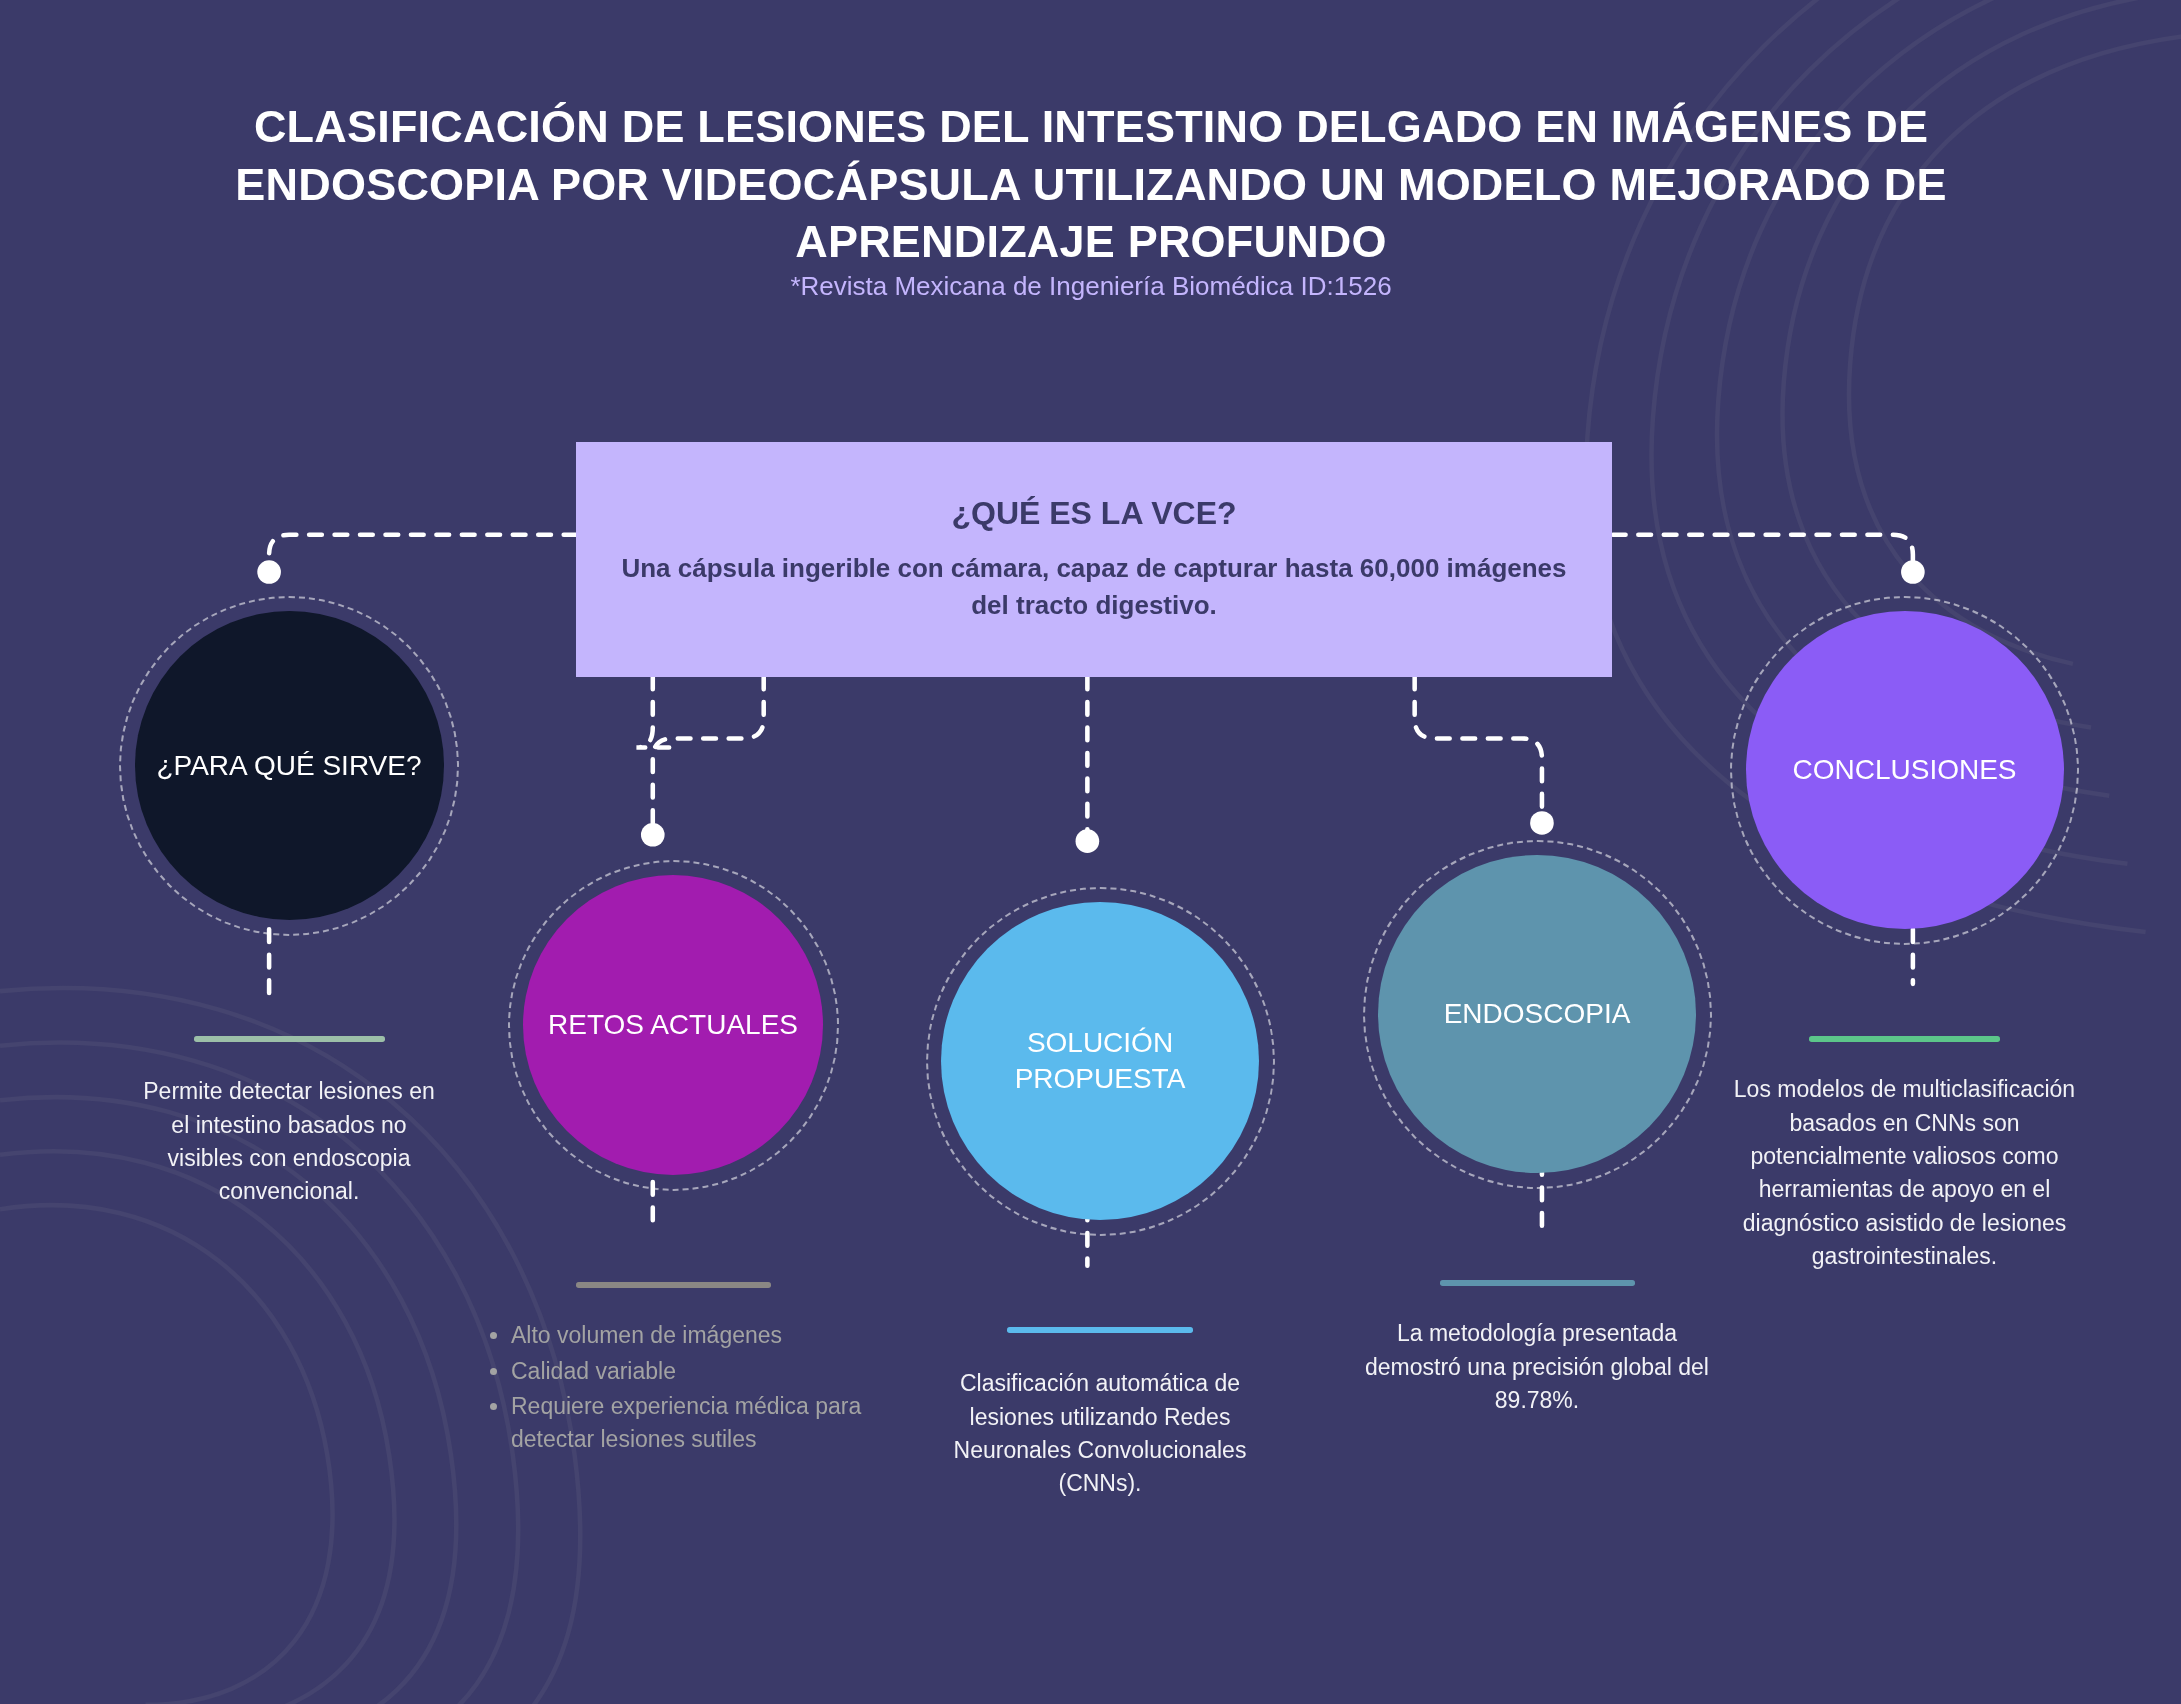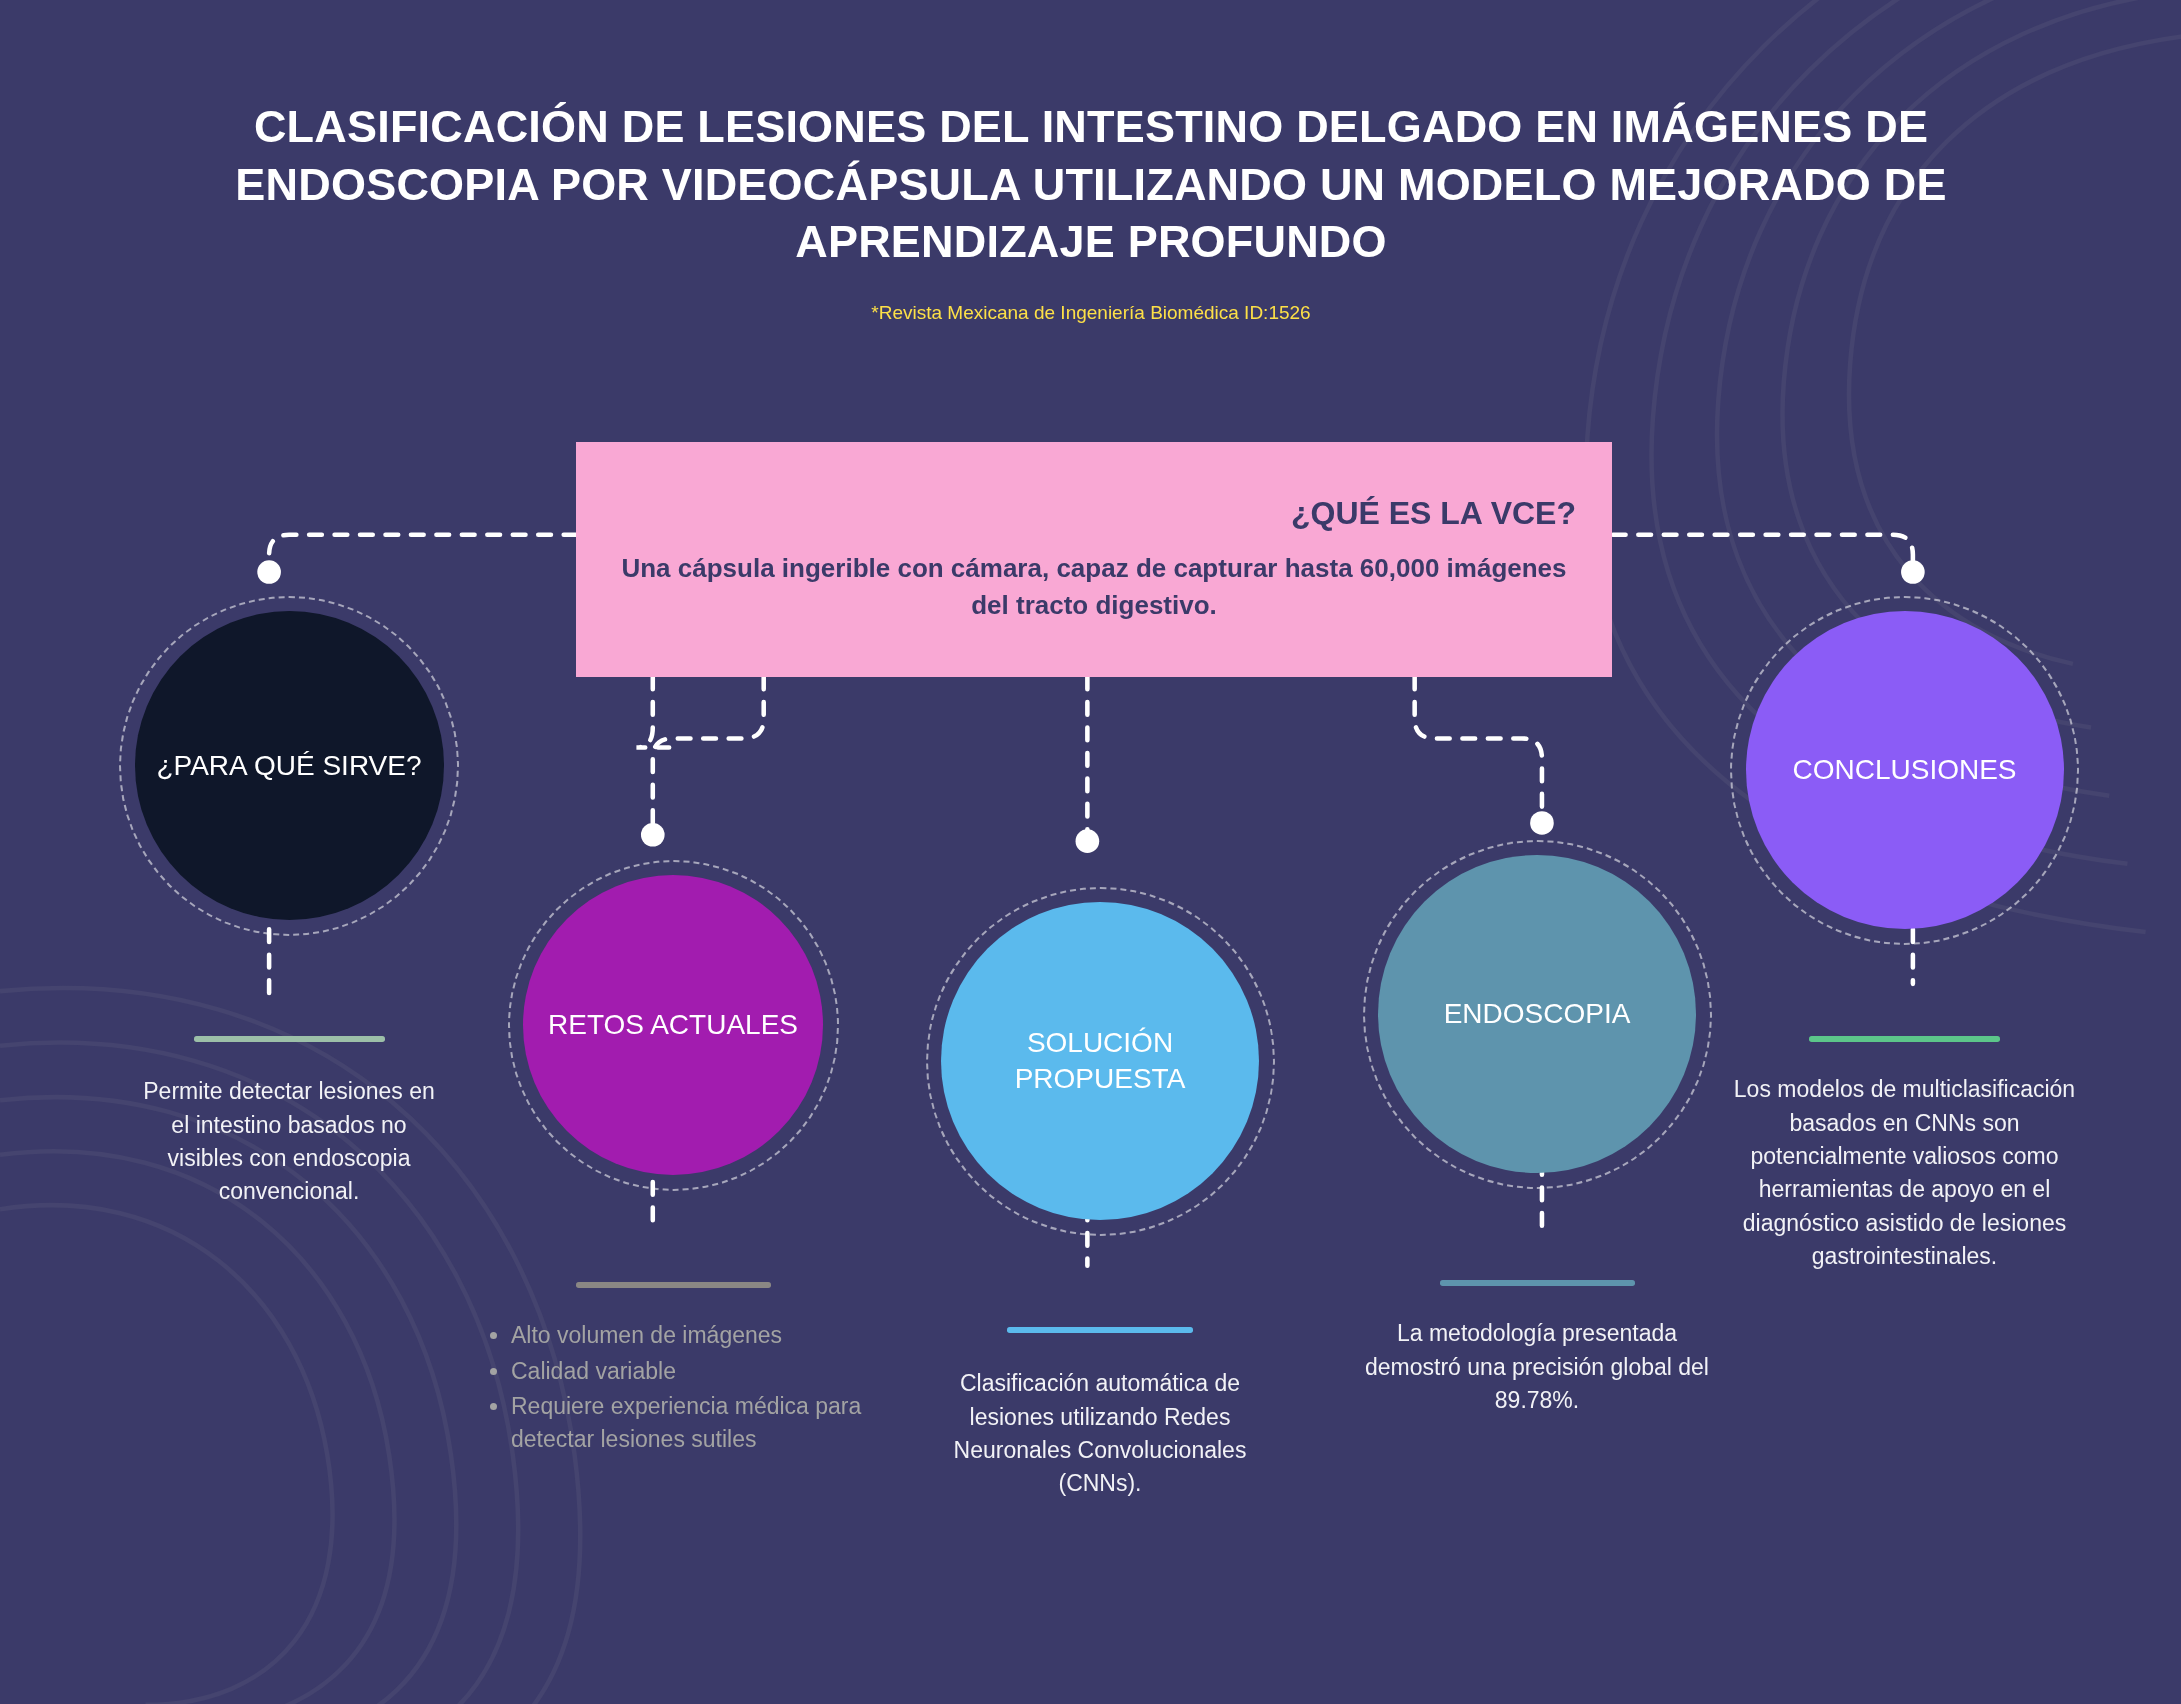--- a/index.html
+++ b/index.html
@@ -36,38 +36,37 @@
   .title {
     font-size: 45px;
     font-weight: bold;
     letter-spacing: 0.2px;
     line-height: 1.28;
     color: #ffffff;
     margin: 0 auto;
     width: 1937px;
   }
   .subtitle {
-    margin-top: 31px;
-    font-size: 19px;
-    color: #fde047;
+    font-size: 26px;
+    color: #c4b5fd;
     font-weight: normal;
   }
 
   
   .vce-card {
     position: absolute;
     left: 576px;
     top: 442px;
     width: 1036px;
     height: 235px;
-    background: #f9a8d4;
+    background: #c4b5fd;
     z-index: 4;
     display: flex;
     flex-direction: column;
-    align-items: flex-end;
+    align-items: center;
     justify-content: center;
     padding: 0 36px;
     box-sizing: border-box;
   }
   .vce-title {
     color: #3b3a69;
     font-size: 32px;
     font-weight: bold;
     margin-bottom: 18px;
   }

